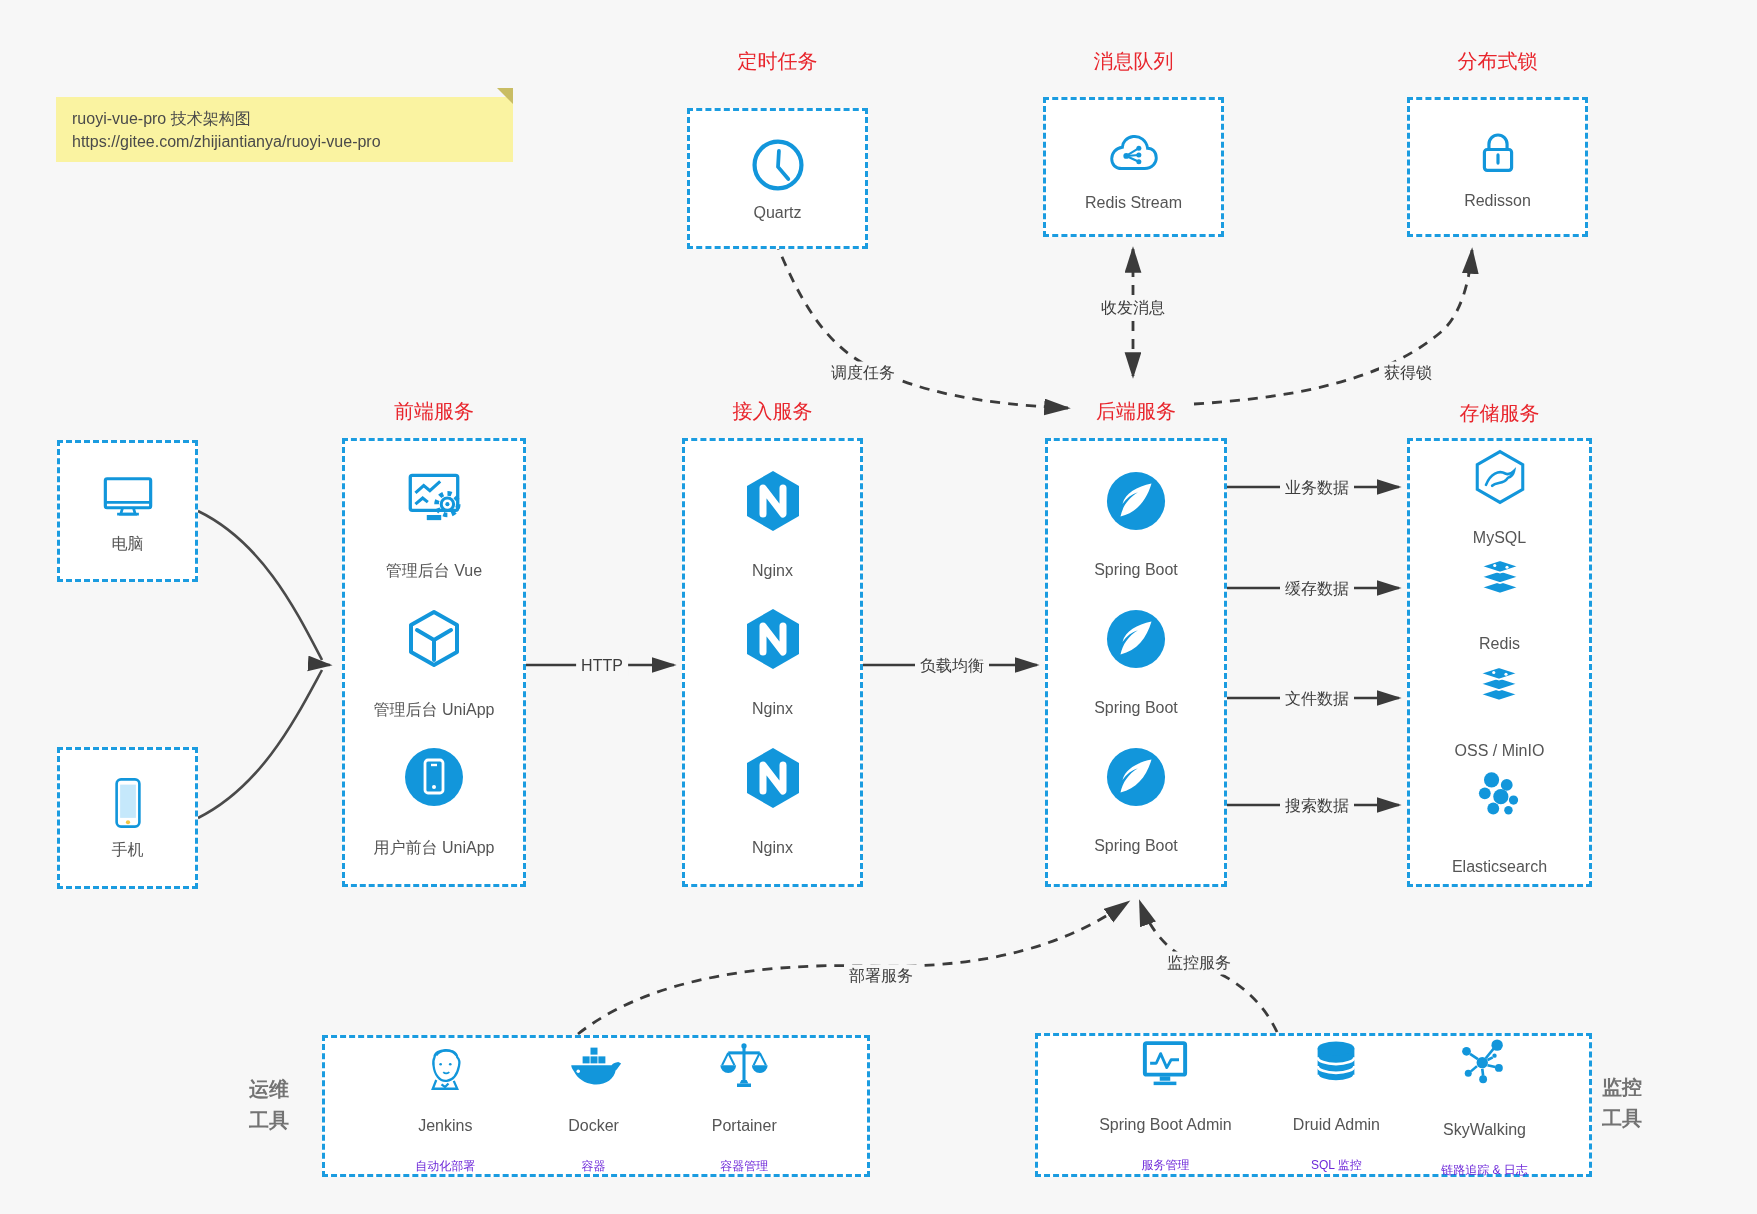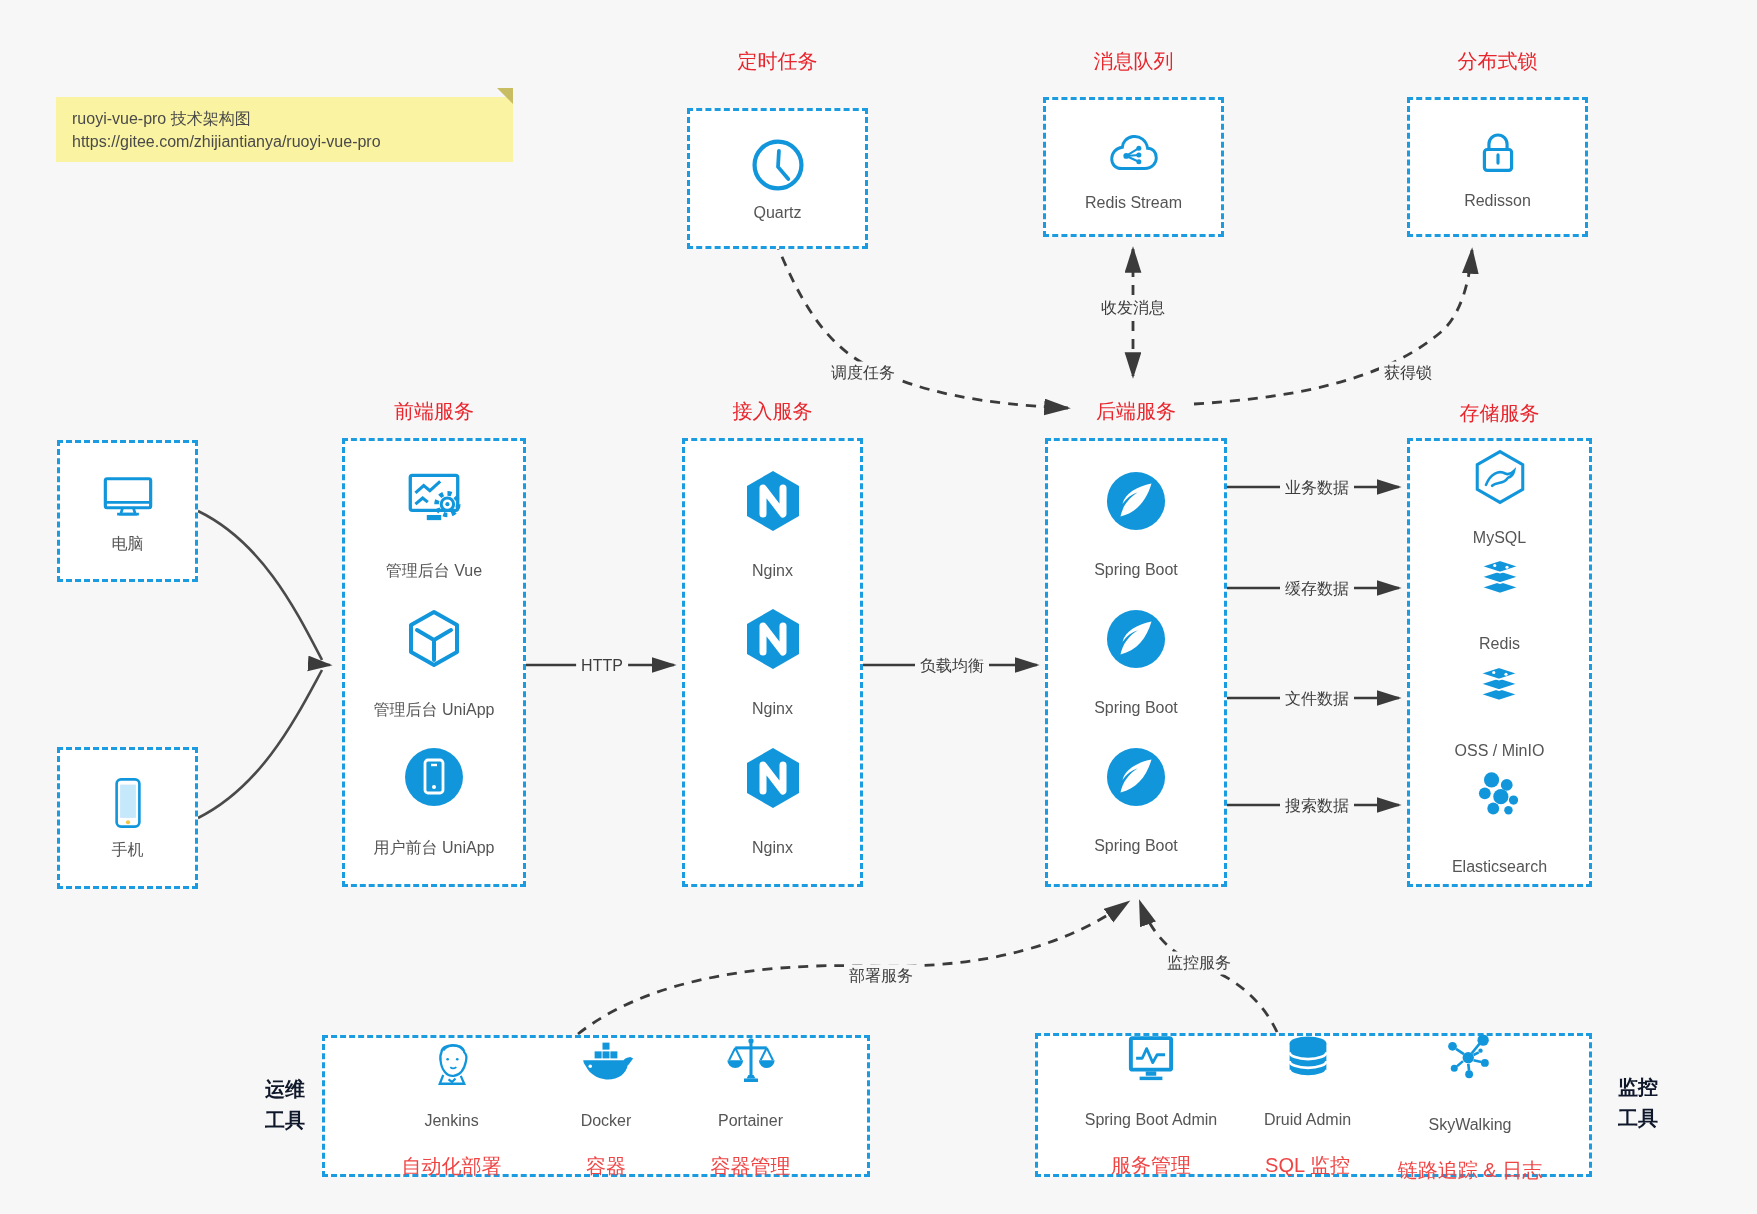--- a/index.html
+++ b/index.html
@@ -5,23 +5,23 @@
   html,body{margin:0;padding:0;background:#eee;}
   .canvas{position:relative;width:1757px;height:1214px;background:#f7f7f7;overflow:hidden;
           font-family:"Liberation Sans","DejaVu Sans",sans-serif;color:#555;}
   svg.wires{position:absolute;left:0;top:0;z-index:1;pointer-events:none;}
   .dash-box{position:absolute;border:3px dashed #1b9ce0;background:#fff;box-sizing:border-box;z-index:2;}
   .center-col{display:flex;flex-direction:column;justify-content:center;align-items:center;}
   .col{display:flex;flex-direction:column;justify-content:space-evenly;align-items:center;}
   .row{display:flex;flex-direction:row;justify-content:space-evenly;align-items:center;}
   .item{display:flex;flex-direction:column;align-items:center;text-align:center;gap:20px;}
   .lbl{font-size:16px;color:#555;margin-top:9px;white-space:nowrap;}
-  .sub{font-size:20px;color:#ef4444;margin-top:3px;white-space:nowrap;}
+  .sub{font-size:12px;color:#6d28d9;margin-top:3px;white-space:nowrap;}
   .red-title{position:absolute;color:#e8252c;font-weight:normal;font-size:20px;text-align:center;z-index:3;white-space:nowrap;}
-  .side-red{position:absolute;color:#0f172a;font-weight:bold;font-size:20px;line-height:31px;text-align:center;z-index:3;}
+  .side-red{position:absolute;color:#737373;font-weight:bold;font-size:20px;line-height:31px;text-align:left;z-index:3;}
   .edge-label{position:absolute;transform:translate(-50%,-50%);background:#f7f7f7;color:#3d3d3d;
               font-size:16px;padding:1px 5px;z-index:4;white-space:nowrap;}
   .note{position:absolute;left:56px;top:97px;width:457px;height:65px;background:#faf3a1;z-index:3;
         padding:10px 0 0 16px;box-sizing:border-box;font-size:16px;color:#4a4a4a;line-height:23px;}
   .note .fold{position:absolute;right:0;top:0;width:0;height:0;
         border-top:16px solid #c9bd64;border-left:16px solid transparent;transform:translateY(-9px) rotate(0deg);}
   .icon{display:block;}
 </style>
 </head>
 <body>

